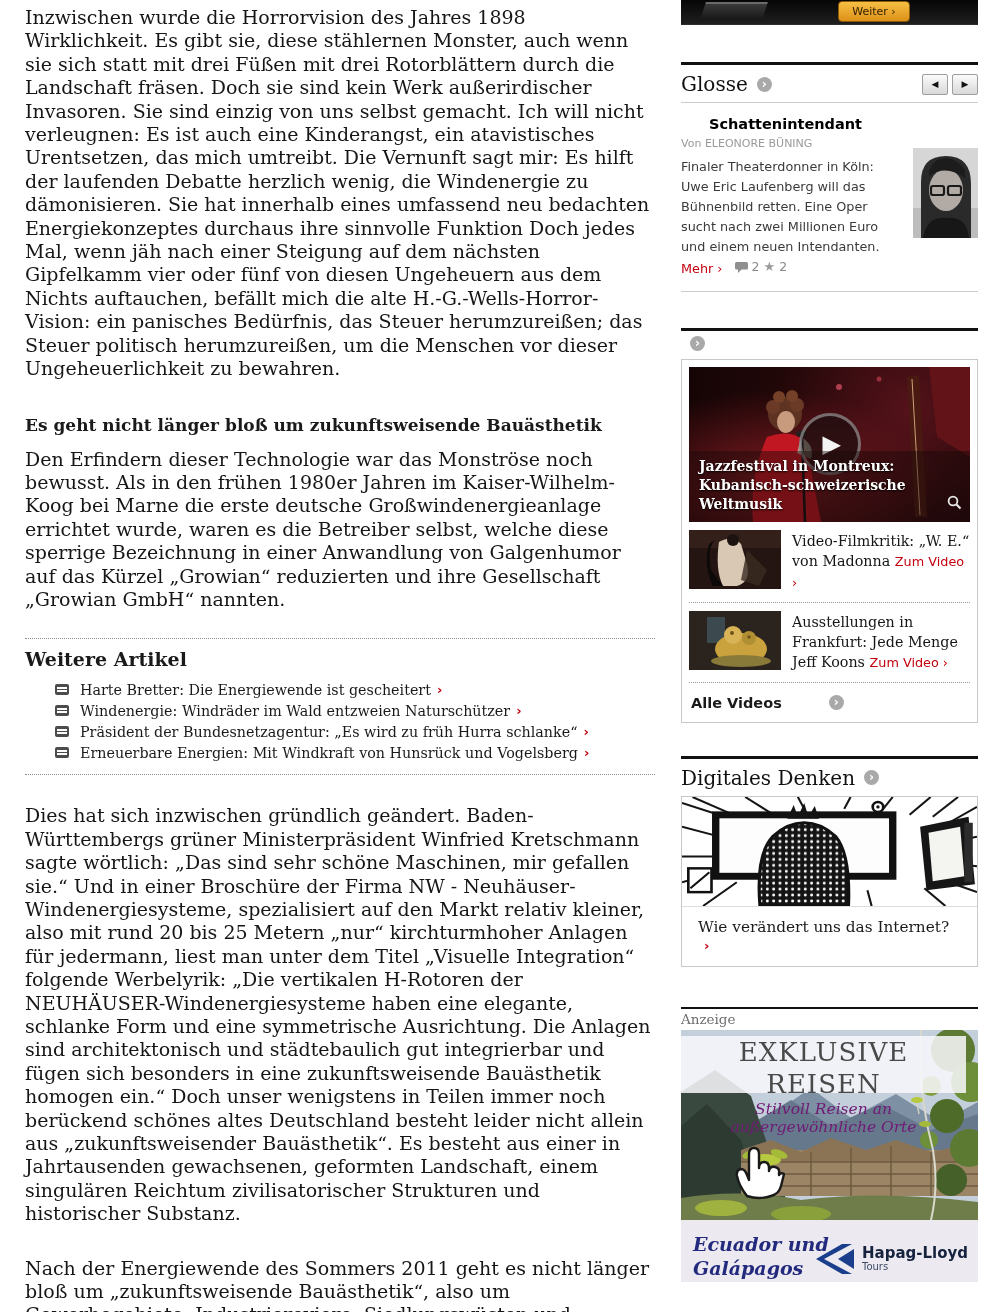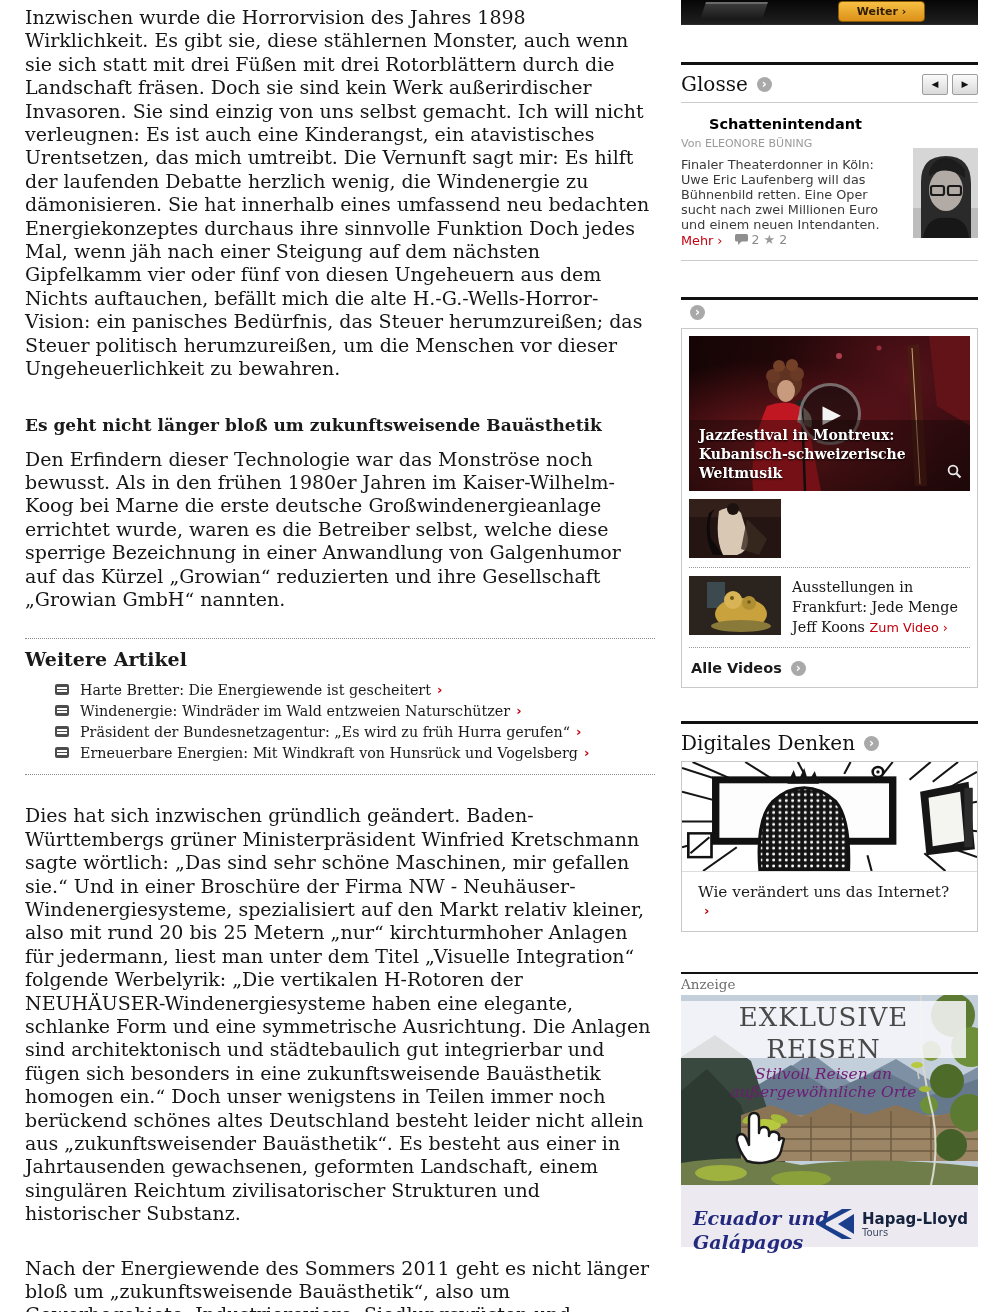--- a/index.html
+++ b/index.html
@@ -29,45 +29,45 @@
 
   
   .sidebar { position:absolute; left:681px; top:0; width:297px; }
 
   
   .top-ad { position:relative; height:25px; background:linear-gradient(#060606,#1f1f1f);
             border-bottom:1px solid #2c2c2c; overflow:hidden; cursor:pointer; }
   .laptop { position:absolute; left:22px; top:2px; width:62px; height:18px;
             background:linear-gradient(#3a3a3a,#171717); transform:skewX(-18deg);
             border-top:2px solid #6a6a6a; }
-  .weiter-btn { position:absolute; left:157px; top:1px; width:87px; height:21px;
+  .weiter-btn { position:absolute; left:157px; top:1px; width:72px; height:21px;
             background:linear-gradient(#f6c044,#dd9018); border-radius:4px;
             border:1px solid #8a5a07; color:#2e1d02; font-family:"DejaVu Sans",sans-serif;
-            font-size:11px; font-weight:bold; text-align:center; line-height:19px; cursor:pointer; }
+            font-size:11px; font-weight:normal; text-align:center; line-height:19px; cursor:pointer; }
 
   
   .thick-rule { border-top:3px solid #111; }
   .thin-rule  { border-top:1px solid #ccc; }
   .sec-head { display:flex; align-items:center; padding:7px 0 6px 0; }
   .sec-title { font-size:20px; color:#111; }
   .circle-arrow { display:inline-block; width:15px; height:15px; border-radius:50%;
             background:#a9a9a9; color:#fff; font-family:"DejaVu Sans",sans-serif;
             font-size:12px; font-weight:bold; line-height:14px; text-align:center;
             margin-left:9px; cursor:pointer; }
   .nav-btns { margin-left:auto; display:flex; gap:4px; }
   .nav-btn { width:26px; height:21px; border:1px solid #9e9e9e; border-radius:2px;
             background:linear-gradient(#fbfbfb,#d9d9d9); font-size:9px; color:#111;
             text-align:center; line-height:19px; cursor:pointer; font-family:"DejaVu Sans",sans-serif; }
 
   
   .glosse { margin-top:37px; }
   .glosse-content { position:relative; padding:13px 0 12px 0; min-height:148px; }
   .g-title { font-family:"DejaVu Sans",sans-serif; font-weight:bold; font-size:14.5px; color:#000;margin-left:28px; }
   .g-byline { font-family:"DejaVu Sans",sans-serif; font-size:11px; color:#9a9a9a; margin-top:5px; }
-  .g-teaser { font-family:"DejaVu Sans",sans-serif; font-size:12.8px; line-height:15px;
+  .g-teaser { font-family:"DejaVu Sans",sans-serif; font-size:12.8px; line-height:20px;
             color:#3a3a3a; width:222px; margin-top:7px; }
   .mehr { color:#c4000e; cursor:pointer; }
   .meta-icons { display:inline-flex; align-items:center; gap:4px; margin-left:8px;
             color:#8a8a8a; font-family:"DejaVu Sans",sans-serif; font-size:12.5px; }
   .star { color:#9a9a9a; font-size:13px; font-family:"DejaVu Sans",sans-serif; }
   .g-photo { position:absolute; right:0; top:45px; width:65px; height:90px; overflow:hidden; }
 
   
   .videos { margin-top:36px; }
   .videos .sec-head { padding:5px 0 8px 0; }
@@ -82,40 +82,40 @@
   .feat-caption { position:absolute; left:0; right:0; bottom:0; padding:6px 34px 8px 10px;
             background:rgba(25,8,8,.45); color:#fff; font-size:14px; font-weight:bold;
             line-height:19px; text-shadow:0 1px 2px #000; cursor:pointer; }
   .mag { position:absolute; right:8px; bottom:8px; cursor:pointer; }
   .v-row { display:flex; margin-top:8px; cursor:pointer; }
   .v-thumb { width:92px; height:59px; flex:0 0 auto; overflow:hidden; }
   .v-txt { margin-left:11px; font-size:14.3px; line-height:20px; color:#161616; padding-top:1px; }
   .zum { font-family:"DejaVu Sans",sans-serif; font-size:12.8px; color:#c4000e; cursor:pointer; }
   .v-div { border-top:1px dotted #9a9a9a; margin-top:9px; }
   .allvideos { display:flex; align-items:center; margin:12px 0 4px 2px;
-            font-family:"DejaVu Sans",sans-serif; font-weight:bold; font-size:14.5px; cursor:pointer; }
+            font-family:"DejaVu Sans",sans-serif; font-weight:bold; font-size:14.5px; cursor:pointer;gap:38px; }
 
   
   .digitales { margin-top:33px; }
   .d-box { border:1px solid #c8c8c8; }
   .d-illustration { display:block; width:100%; height:110px; border-bottom:1px solid #ddd; }
   .d-caption { padding:11px 12px 12px 16px; font-size:15.3px; cursor:pointer; }
 
   
   .anzeige { margin-top:40px; }
   .anzeige-rule { border-top:2px solid #111; }
   .anzeige-label { font-size:13.5px; color:#6e6e6e; padding:2px 0 3px 0; }
   .ad-image { position:relative; width:297px; height:190px; overflow:hidden; cursor:pointer; }
   .ad-titleband { position:absolute; left:0; right:12px; top:6px; height:57px;
             background:rgba(248,248,252,.86); text-align:center; }
   .ad-h1 { font-size:26px; letter-spacing:1px; color:#494949; line-height:32px; }
   .ad-h2 { font-style:italic; font-size:15.5px; color:#701a75; line-height:18px; }
   .hand { position:absolute; left:52px; top:112px; }
   .ad-band { width:297px; height:62px; background:#eceaf0; position:relative; cursor:pointer; }
-  .ad-dest { position:absolute; left:12px; top:21px; width:150px; font-style:italic; font-weight:bold;
+  .ad-dest { position:absolute; left:12px; top:12px; width:150px; font-style:italic; font-weight:bold;
             font-size:19px; line-height:24px; color:#232a7e; }
   .hl-logo { position:absolute; right:10px; top:24px; display:flex; align-items:center; }
   .hl-txt { margin-left:8px; font-family:"DejaVu Sans",sans-serif; }
   .hl-name { font-weight:bold; font-size:15px; color:#16233f; line-height:16px; }
   .hl-sub { font-size:10px; color:#3e4a66; }
 </style>
 </head>
 <body>
 
 <div class="page">
@@ -134,21 +134,21 @@
           <span>Harte Bretter: Die Energiewende ist gescheitert</span>
           <span class="red-chev">›</span>
         </li>
         <li>
           <span class="doc-icon"></span>
           <span>Windenergie: Windräder im Wald entzweien Naturschützer</span>
           <span class="red-chev">›</span>
         </li>
         <li>
           <span class="doc-icon"></span>
-          <span>Präsident der Bundesnetzagentur: „Es wird zu früh Hurra gerufen“</span>
+          <span>Präsident der Bundesnetzagentur: „Es wird zu früh Hurra schlanke“</span>
           <span class="red-chev">›</span>
         </li>
         <li>
           <span class="doc-icon"></span>
           <span>Erneuerbare Energien: Mit Windkraft von Hunsrück und Vogelsberg</span>
           <span class="red-chev">›</span>
         </li>
       </ul>
     </div>
     <div class="dotted-rule dr2"></div>
@@ -257,20 +257,21 @@
           <div class="v-thumb">
             <svg width="92" height="59" viewBox="0 0 92 59">
               <rect width="92" height="59" fill="#241412"></rect>
               <rect width="92" height="18" fill="#33201a"></rect>
               <path d="M30,12 Q44,4 52,14 L58,34 Q62,52 48,56 L34,56 Q26,40 30,12 Z" fill="#d9c8b4"></path>
               <path d="M26,10 Q18,18 22,40 L34,56 L24,56 Q14,36 20,14 Z" fill="#0d0a09"></path>
               <circle cx="44" cy="10" r="6" fill="#1c1210"></circle>
               <path d="M58,20 L78,40 L70,56 L52,50 Z" fill="#3a2a22" opacity="0.8"></path>
             </svg>
           </div>
+          <div class="v-txt"><span>Video-Filmkritik: „W. E.“ von Madonna </span><span class="zum">Zum Video ›</span></div>
         </div>
         <div class="v-div"></div>
 
         <div class="v-row">
           <div class="v-thumb">
             <svg width="92" height="59" viewBox="0 0 92 59">
               <rect width="92" height="59" fill="#332a22"></rect>
               <rect width="92" height="59" fill="#2b241e"></rect>
               <rect x="18" y="6" width="18" height="26" fill="#41525a" opacity="0.8"></rect>
               <ellipse cx="52" cy="38" rx="26" ry="16" fill="#c9a23e"></ellipse>

